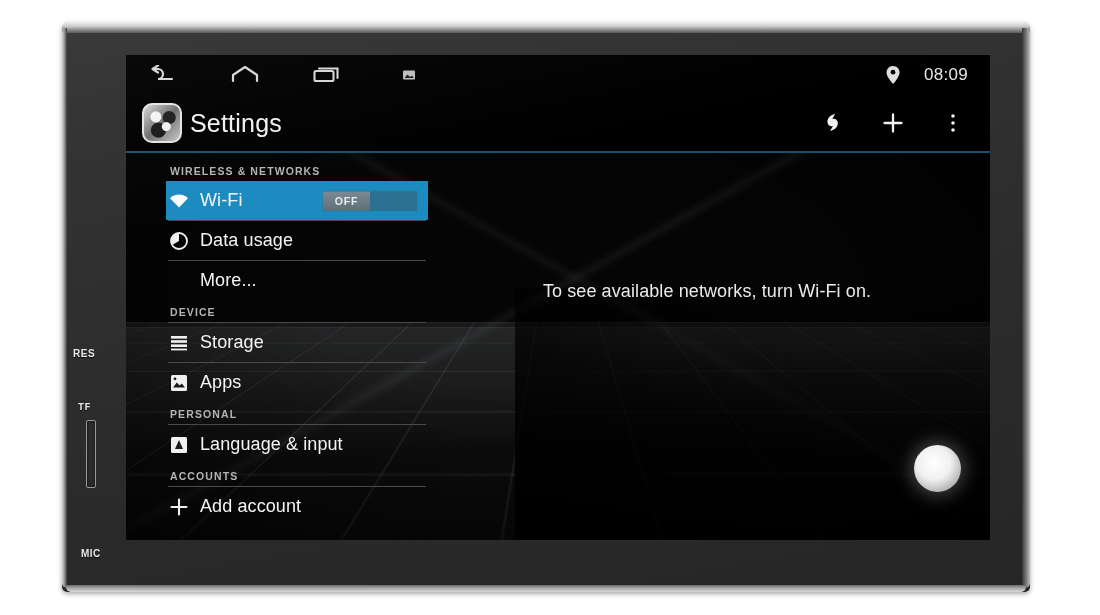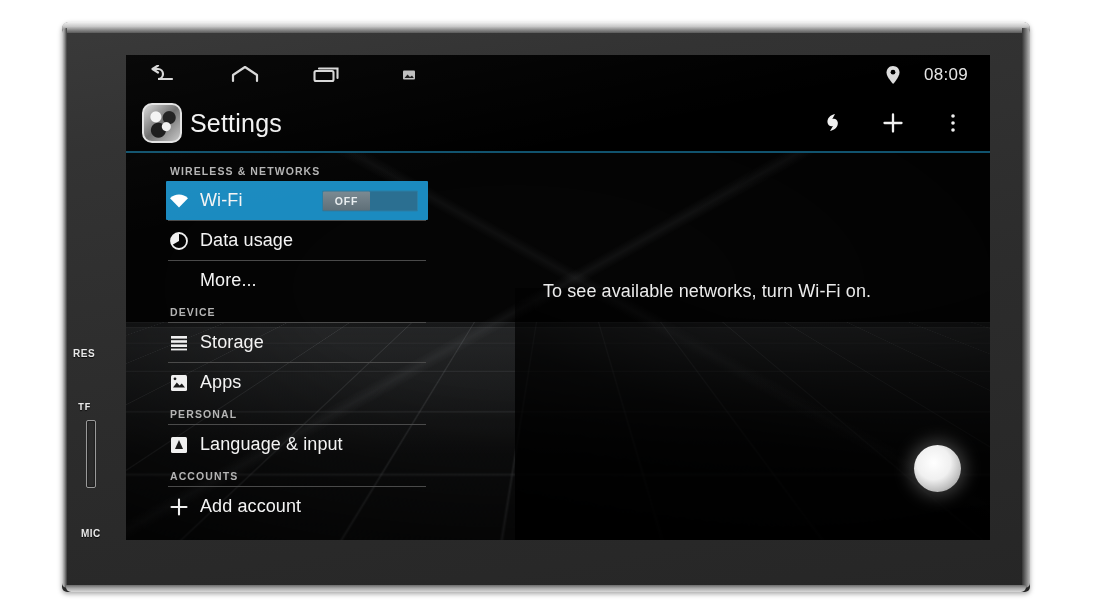--- a/index.html
+++ b/index.html
@@ -73,21 +73,21 @@
     position: absolute;
     color: #e8e8e8;
     font-size: 10px;
     font-weight: bold;
     letter-spacing: 0.5px;
     font-family: "Liberation Sans", sans-serif;
     text-shadow: 0 1px 1px rgba(0,0,0,0.8);
   }
   .lbl-res { left: 73px; top: 348px; }
   .lbl-tf  { left: 78px; top: 402px; font-family: Liberation Mono, monospace; }
-  .lbl-mic { left: 73px; top: 528px; padding-left: 8px; }
+  .lbl-mic { left: 73px; top: 548px; padding-left: 8px; }
 
   .tf-slot {
     position: absolute;
     left: 86px;
     top: 420px;
     width: 8px;
     height: 66px;
     border: 1px solid #9a9a9a;
     border-radius: 2px;
     background: #2a2a2a;

